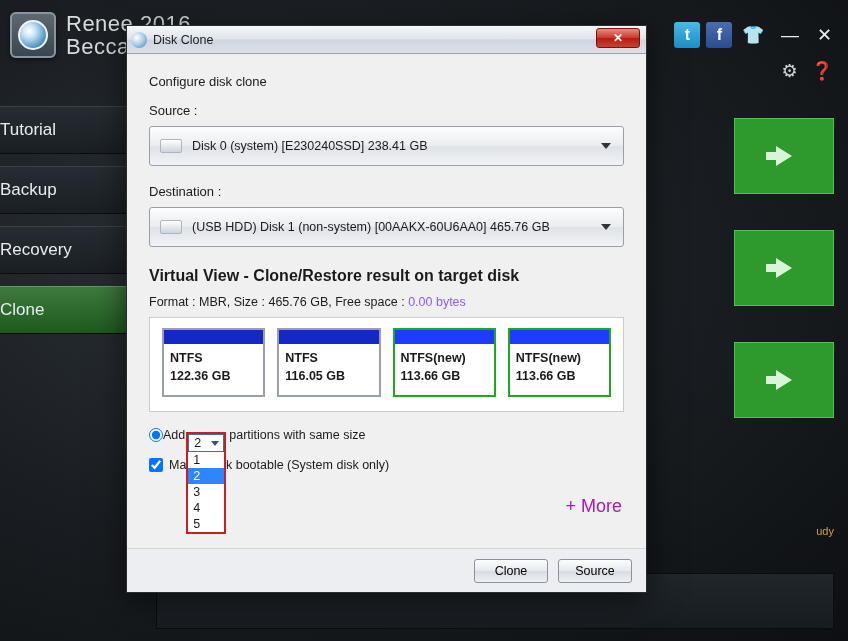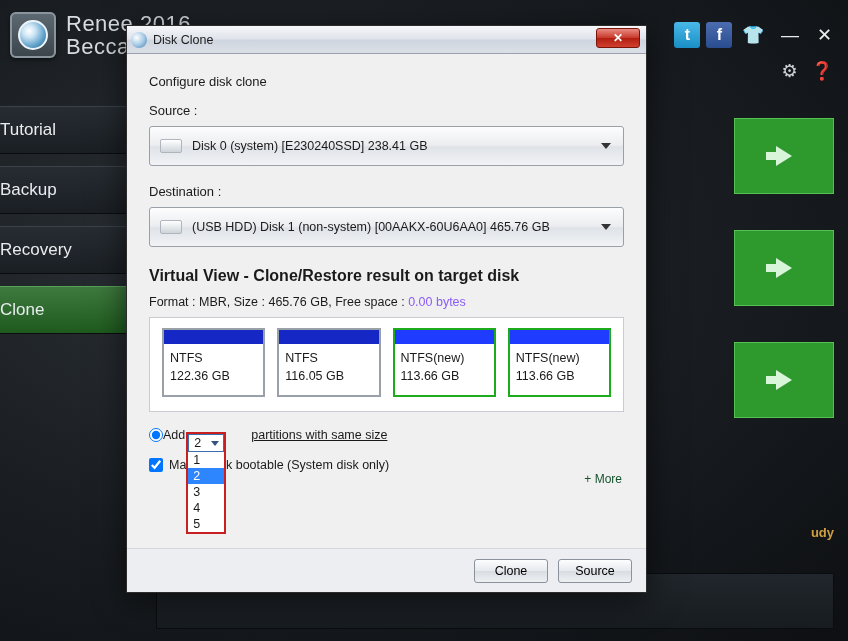--- a/index.html
+++ b/index.html
@@ -20,58 +20,58 @@
   .gear-help span{color:#cfd4d8;font-size:18px;}
   
   .sidebar{position:absolute;left:0;top:106px;width:144px;}
   .nav-item{height:48px;display:flex;align-items:center;justify-content:flex-start;padding-right:22px;color:#e9ecef;font-size:17px;border-top:1px solid #3a4148;border-bottom:1px solid #0a0c0e;background:linear-gradient(#262c32,#1a1f24);margin-bottom:12px;cursor:pointer;}
   .nav-item.active{background:linear-gradient(#3e7a3e,#1e5a1e);border-top-color:#58a058;}
   
   .cards{position:absolute;right:14px;top:118px;width:100px;display:flex;flex-direction:column;gap:36px;}
   .card{height:76px;background:#2e9a2e;border:1px solid #52c152;display:flex;align-items:center;justify-content:center;}
   .arrow{width:0;height:0;border-top:10px solid transparent;border-bottom:10px solid transparent;border-left:16px solid #d9f5d9;position:relative;}
   .arrow::before{content:"";position:absolute;left:-26px;top:-4px;width:12px;height:8px;background:#d9f5d9;}
-  .study{position:absolute;right:14px;top:525px;color:#d0a040;font-size:13px;font-weight:bold;}
+  .study{position:absolute;right:14px;top:525px;color:#d0a040;font-size:11px;}
   
   .bottombar{position:absolute;left:156px;right:14px;bottom:12px;height:56px;background:linear-gradient(#20262b,#171c20);border:1px solid #0a0c0e;}
   
   .dialog{position:absolute;left:126px;top:25px;width:521px;height:568px;background:#f0f0f0;border:1px solid #2c2c2c;box-shadow:0 6px 30px rgba(0,0,0,.6);display:flex;flex-direction:column;}
   .dlg-title{height:28px;background:linear-gradient(#f6f7fa,#dfe3ea 48%,#cfd5df 52%,#dbe0e8);display:flex;align-items:center;padding:0 4px;font-size:12.5px;color:#1a1a1a;border-bottom:1px solid #9aa1ac;position:relative;}
   .dlg-title .ic{width:16px;height:16px;border-radius:50%;background:radial-gradient(circle at 35% 35%,#fff,#a7cbe6 50%,#3d7da8);margin-right:6px;}
   .dlg-close{position:absolute;right:6px;top:2px;width:44px;height:20px;border-radius:3px;background:linear-gradient(#e98a82,#c93b2d 48%,#b21f10 52%,#cf3e2e);border:1px solid #7a1408;color:#fff;display:flex;align-items:center;justify-content:center;font-size:12px;font-weight:bold;cursor:pointer;}
   .dlg-body{flex:1;padding:14px 18px 10px;font-size:12.5px;color:#1a1a1a;overflow:hidden;}
   .sec-label{margin:6px 0 8px 4px;font-size:13px;}
   .selbox{height:40px;border:1px solid #9aa0a8;border-radius:3px;background:linear-gradient(#fdfdfe,#ebedf0 48%,#dfe2e7 52%,#f1f3f6);display:flex;align-items:center;padding:0 10px;position:relative;cursor:pointer;margin:0 4px;}
   .selbox .disk-ic{width:22px;height:14px;background:linear-gradient(#fff,#cdd4da);border:1px solid #aeb5bc;border-radius:2px;margin-right:10px;}
   .selbox .caret{position:absolute;right:12px;top:16px;width:0;height:0;border-left:5px solid transparent;border-right:5px solid transparent;border-top:6px solid #333;}
   .vhead{font-weight:bold;margin:20px 4px 10px;font-size:16px;}
   .fmt{margin:0 4px 8px;font-size:12.5px;}
   .fmt .zero{color:#8b5cf6;}
   
   .parts{display:flex;gap:12px;background:#fff;border:1px solid #c8ccd1;padding:10px 12px 14px;margin:0 4px;}
-  .part{flex:1;border:2px solid #9aa0a8;padding:0;min-width:0;}
+  .part{flex:1;border:2px solid #9aa0a8;padding:0;min-width:0;font-weight:bold;}
   .part .bar{height:14px;background:#1528c6;}
   .part.new{border-color:#1daa1d;}
   .part.new .bar{background:#1f3bff;}
   .part .pl{padding:6px 6px 10px;font-size:12.5px;line-height:1.4;}
   
   .optrow{display:flex;align-items:center;margin:16px 4px 0;}
   input[type=radio],input[type=checkbox]{width:14px;height:14px;}
   .combo-area{position:relative;display:inline-block;margin:0 4px;}
   .dropdown{position:absolute;left:-3px;top:-3px;width:40px;border:2px solid #c82020;background:#fff;z-index:5;}
   .dropdown .dval{padding:1px 5px;font-size:12.5px;cursor:pointer;}
   .dropdown .sel{background:#2e86ff;color:#fff;}
   .dropdown .boxed{border:1px solid #3a6fb0;display:flex;align-items:center;justify-content:space-between;padding:1px 2px 1px 5px;}
   .dropdown .boxed::after{content:"";width:0;height:0;border-left:4px solid transparent;border-right:4px solid transparent;border-top:5px solid #34547e;margin-right:2px;}
-  .more{color:#14532d;font-size:12px;margin-top:0;text-align:right;padding-right:6px;cursor:pointer;}
+  .more{color:#a21caf;font-size:18px;margin-top:24px;text-align:right;padding-right:6px;cursor:pointer;}
   
   .dlg-footer{height:44px;border-top:1px solid #d4d7db;display:flex;align-items:center;justify-content:flex-end;gap:10px;padding:0 14px;background:#eceef1;}
   .btn{min-width:74px;height:24px;border:1px solid #8b929b;border-radius:3px;background:linear-gradient(#fcfdfe,#e7eaee 48%,#d9dde3 52%,#eef0f3);font-size:12.5px;cursor:pointer;}
   .chkrow{display:flex;align-items:center;gap:6px;margin:16px 4px 0;}
-  .hidden-after-combo{margin-left:58px;text-decoration:underline;}
+  .hidden-after-combo{margin-left:36px;}
 </style>
 </head>
 <body>
 
 <div class="app">
 
   <div class="app-header">
     <div class="safe-icon">
         <div class="dial"></div>
       </div>

